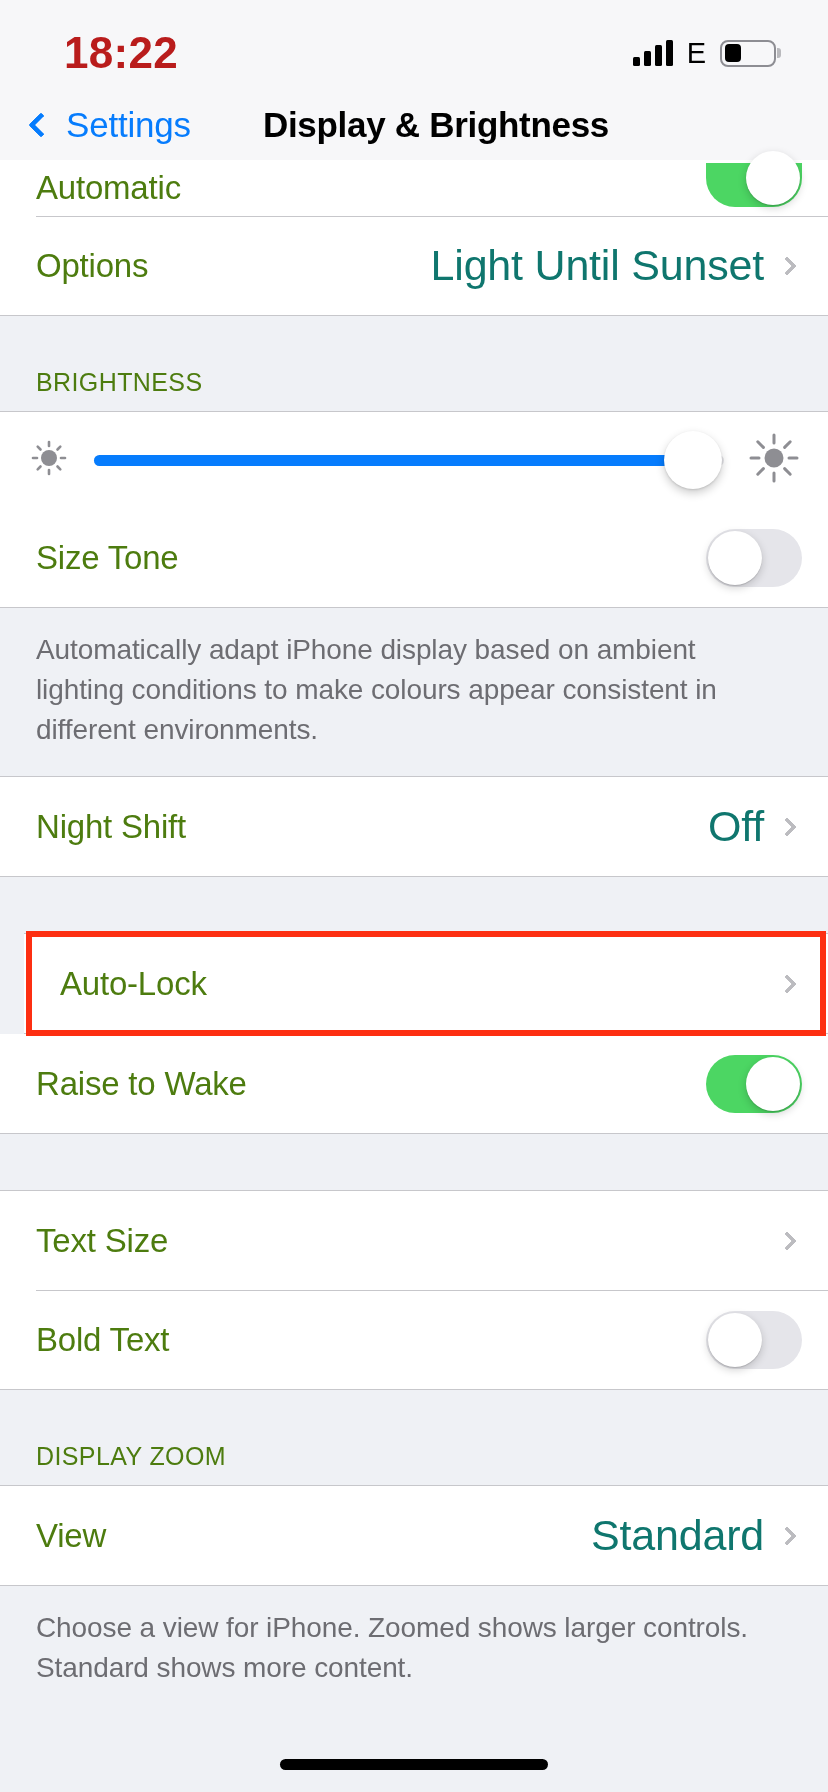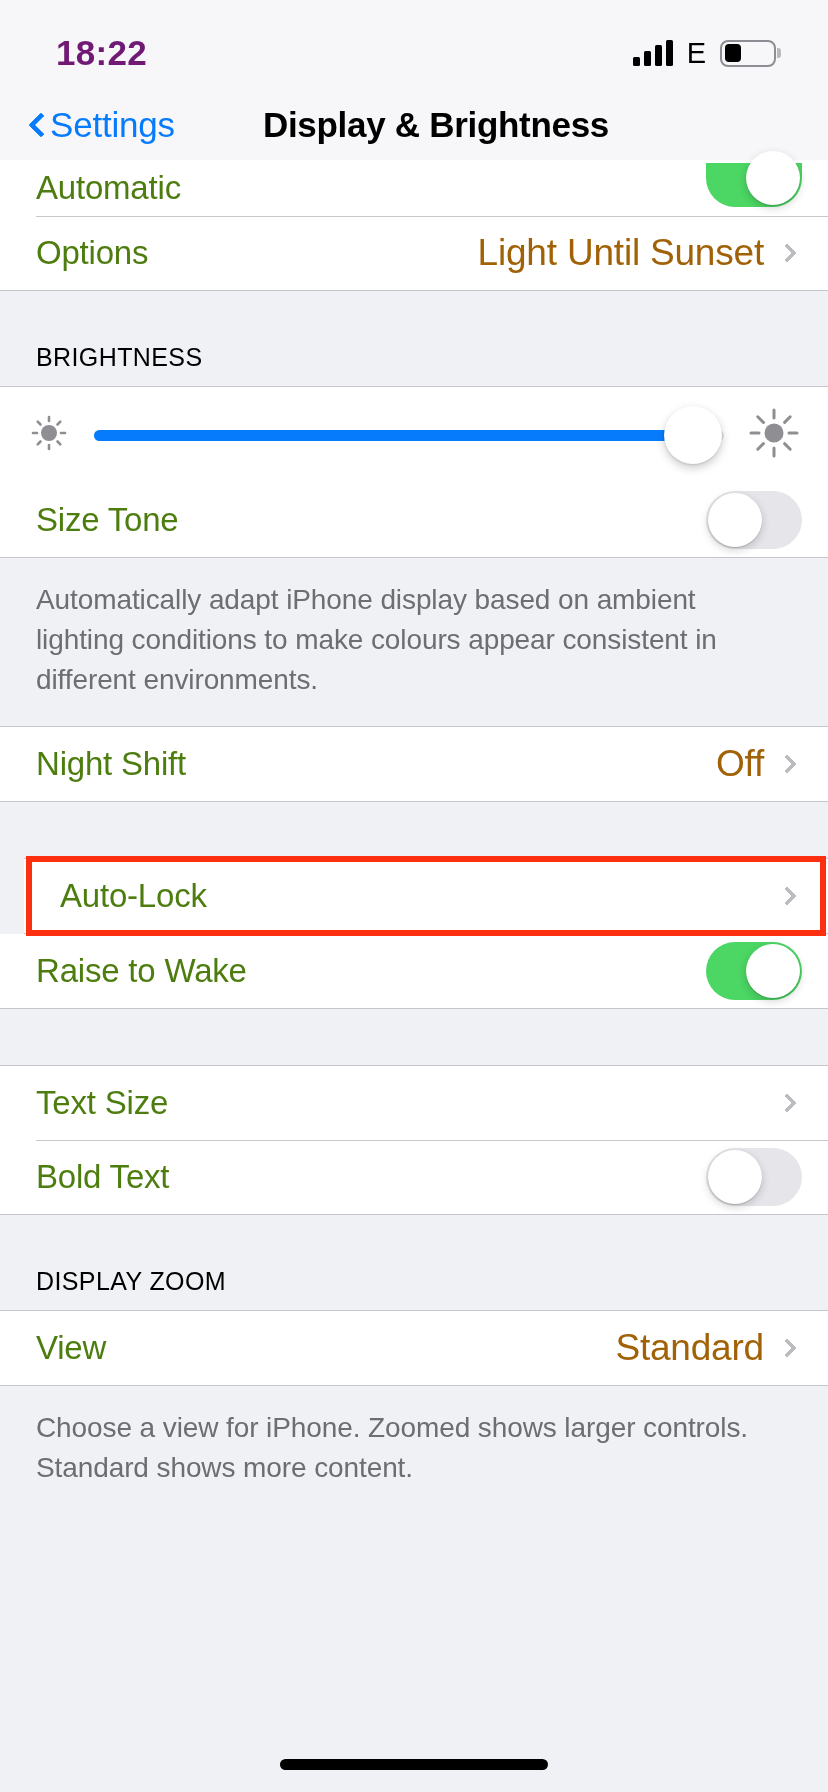--- a/index.html
+++ b/index.html
@@ -28,24 +28,25 @@
   .status-bar {
     position: relative;
     height: 90px;
     background: #f7f7f9;
     display: flex;
     align-items: center;
     justify-content: space-between;
     padding: 16px 52px 0 56px;
   }
   .status-time {
-    font-size: 35px;
+    font-size: 44px;
     font-weight: 700;
-    color: #701a75;
+    color: #b91c1c;
     letter-spacing: 0.3px;
+    margin-left: 8px;
   }
   .status-right {
     display: flex;
     align-items: center;
     gap: 14px;
   }
   .signal-bars {
     display: flex;
     align-items: flex-end;
     gap: 4px;
@@ -99,21 +100,21 @@
     position: relative;
     height: 70px;
     background: #f7f7f9;
     display: flex;
     align-items: center;
     padding: 0 26px;
   }
   .nav-back {
     display: flex;
     align-items: center;
-    gap: 0;
+    gap: 16px;
     cursor: pointer;
   }
   .chevron-left {
     width: 18px;
     height: 18px;
     border-left: 5px solid #067cfd;
     border-bottom: 5px solid #067cfd;
     transform: rotate(45deg);
     margin-left: 6px;
     border-radius: 2px;
@@ -147,21 +148,21 @@
     border-top: 1px solid #c7c7cb;
     border-bottom: 1px solid #c7c7cb;
   }
   .group.no-top { border-top: none; }
 
   .row {
     position: relative;
     display: flex;
     align-items: center;
     justify-content: space-between;
-    height: 74px;
+    height: 99px;
     padding: 0 26px 0 36px;
     background: #fff;
     cursor: default;
   }
   .row.tappable { cursor: pointer; }
   .row + .row::before {
     content: "";
     position: absolute;
     left: 36px; right: 0; top: 0;
     height: 1px;
@@ -171,22 +172,22 @@
     font-size: 33px;
     color: #4d7c0f;
     letter-spacing: -0.2px;
   }
   .row-right {
     display: flex;
     align-items: center;
     gap: 16px;
   }
   .row-value {
-    font-size: 37px;
-    color: #a16207;
+    font-size: 43px;
+    color: #0f766e;
     letter-spacing: -0.2px;
   }
   .chevron-right {
     width: 14px;
     height: 14px;
     border-top: 4px solid #bcbcc0;
     border-right: 4px solid #bcbcc0;
     transform: rotate(45deg);
     margin-right: 8px;
     border-radius: 1px;
@@ -223,21 +224,21 @@
   }
   .toggle.on .knob { left: 40px; }
   .toggle.clipped { height: 44px; border-radius: 0 0 29px 29px; }
   .toggle.clipped .knob { top: -12px; }
 
   
   .section-gap { height: 56px; background: #eff1f5; }
   .section-header {
     background: #eff1f5;
     font-size: 25px;
-    color: #000000;
+    color: #4d7c0f;
     letter-spacing: 0.4px;
     padding: 52px 36px 14px 36px;
   }
   .section-footer {
     background: #eff1f5;
     font-size: 28px;
     line-height: 40px;
     color: #6d6d72;
     letter-spacing: -0.1px;
     padding: 22px 38px 26px 36px;

